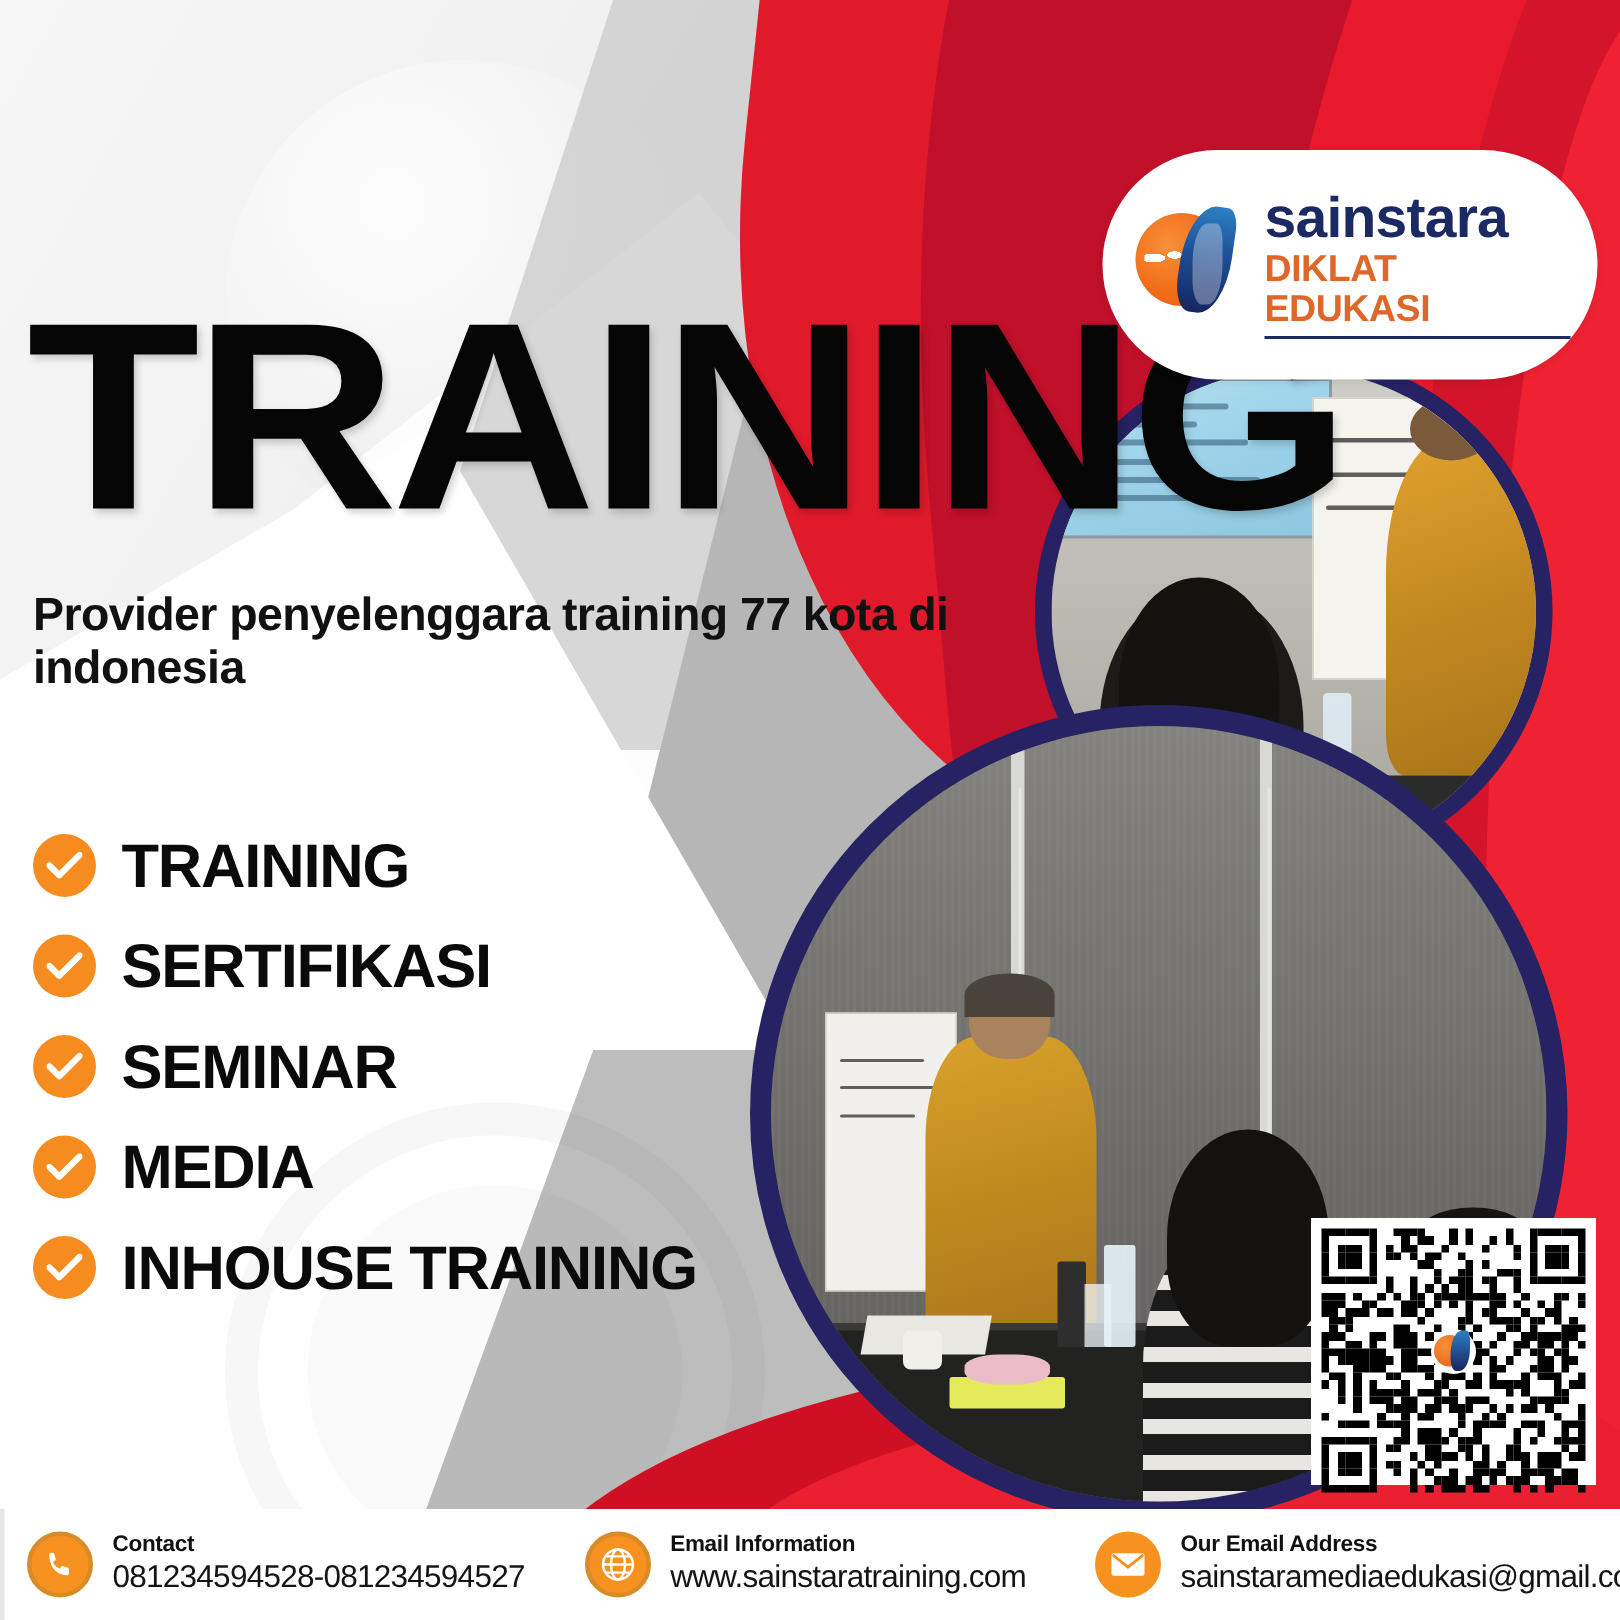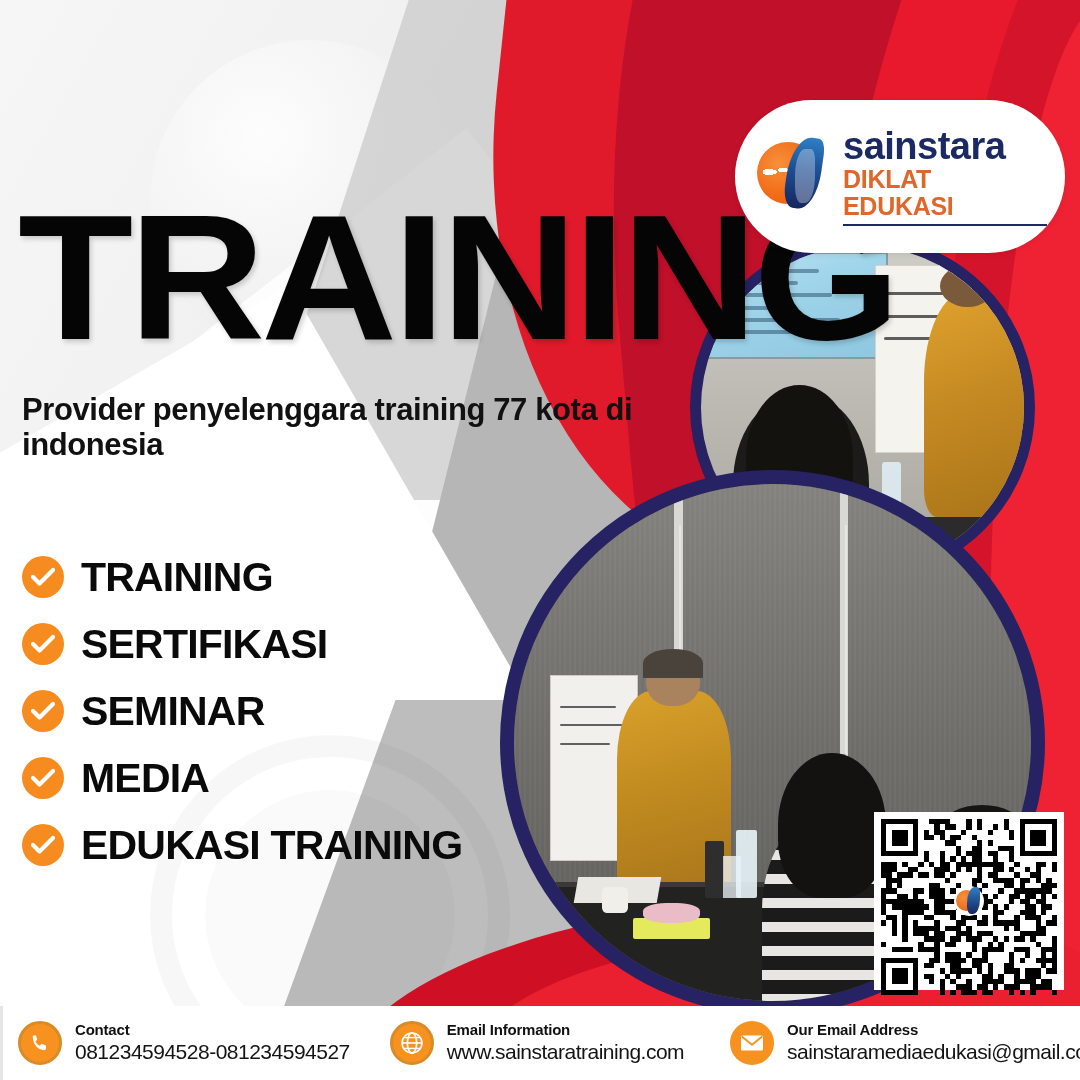--- a/index.html
+++ b/index.html
@@ -1170,21 +1170,21 @@
           </svg>
       </span>
       <span class="bullet-label">MEDIA</span>
     </div>
     <div class="bullet-row">
       <span class="check">
         <svg width="24" height="20" viewBox="0 0 24 20">
             <path d="M2 10 L8.5 16.5 L22 3" stroke="#fff" stroke-width="4.2" fill="none" stroke-linecap="round" stroke-linejoin="round"></path>
           </svg>
       </span>
-      <span class="bullet-label">EDUKASI TRAINING</span>
+      <span class="bullet-label">INHOUSE TRAINING</span>
     </div>
   </div>
 
   <div class="footer">
     <div class="footer-edge"></div>
 
     <div class="f-item f-i1">
       <span class="f-icon ring">
         <svg width="22" height="22" viewBox="0 0 24 24">
             <path d="M6.6 3.5c.6 0 1.1.4 1.3 1l.9 3.1c.2.6 0 1.2-.5 1.6l-1.4 1c.9 2.2 2.7 4 4.9 4.9l1-1.4c.4-.5 1-.7 1.6-.5l3.1.9c.6.2 1 .7 1 1.3v2.9c0 .9-.8 1.6-1.7 1.5C9.6 19.4 4.6 14.4 4.1 5.2 4 4.3 4.7 3.5 5.6 3.5z" fill="#fff"></path>

